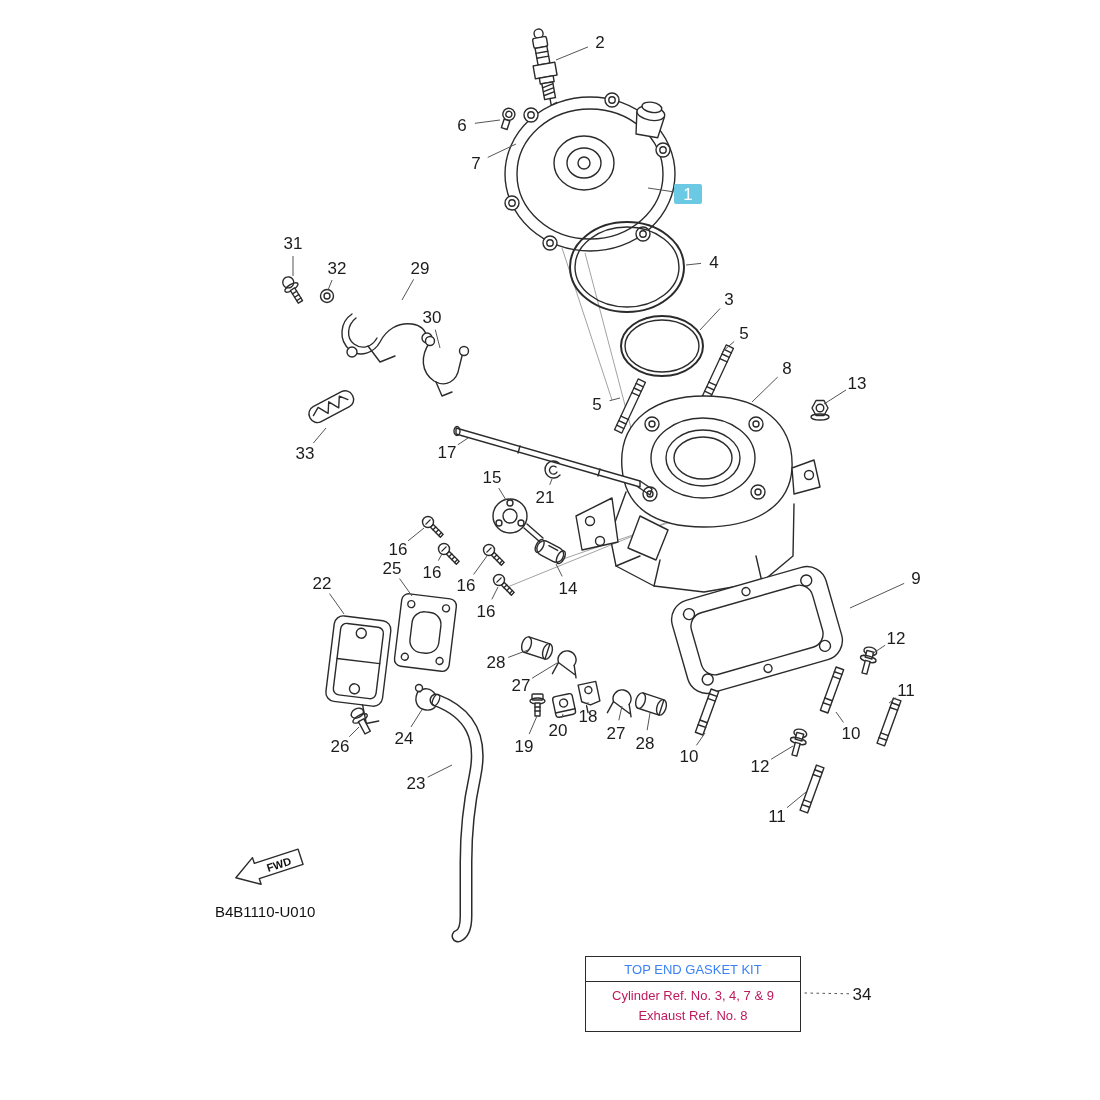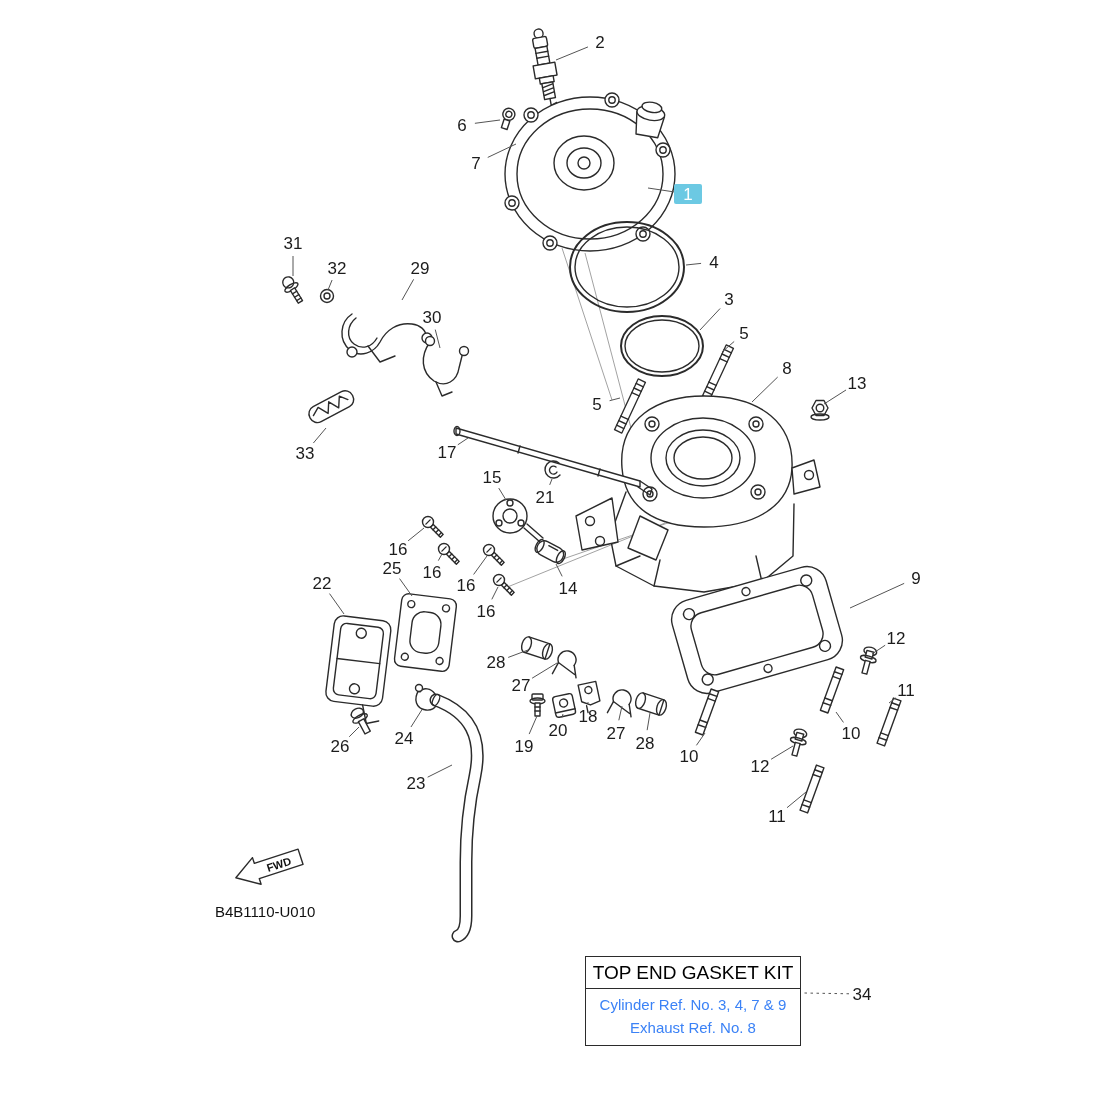--- a/index.html
+++ b/index.html
@@ -10,22 +10,22 @@
   .pf{fill:#ffffff;stroke:#2b2b2b;stroke-width:1.4;stroke-linecap:round;stroke-linejoin:round}
   .thick{stroke-width:2}
   .thin{fill:none;stroke:#8a8a8a;stroke-width:0.8}
   .leader{stroke:#555;stroke-width:1;fill:none}
   .dashed{stroke-dasharray:2.5 3.5}
   .callout{font-family:"Liberation Sans",sans-serif;font-size:17px;fill:#1c1c1c;text-anchor:middle;dominant-baseline:central}
   .callout.hl{fill:#ffffff}
   .code-label{font-family:"Liberation Sans",sans-serif;font-size:15px;fill:#111}
   .fwd-text{font-family:"Liberation Sans",sans-serif;font-size:11px;font-weight:bold;fill:#111;text-anchor:middle;dominant-baseline:central}
   .kit-box{position:absolute;left:585px;top:956px;width:214px;border:1.5px solid #2b2b2b;background:#fff;text-align:center}
-  .kit-title{font-size:19px;padding:5px 4px 4px;border-bottom:1.5px solid #2b2b2b;color:#000000}
-  .kit-body{font-size:15px;line-height:1.55;padding:4px 2px 5px;color:#3b82f6}
+  .kit-title{font-size:13px;padding:5px 4px 4px;border-bottom:1.5px solid #2b2b2b;color:#3b82f6}
+  .kit-body{font-size:13px;line-height:1.55;padding:4px 2px 5px;color:#be185d}
 </style>
 </head>
 <body>
 
 <div class="stage">
 
 <svg width="1100" height="1100" viewBox="0 0 1100 1100">
 
   <g>
     <line class="thin" x1="585" y1="253" x2="652" y2="508"></line>

